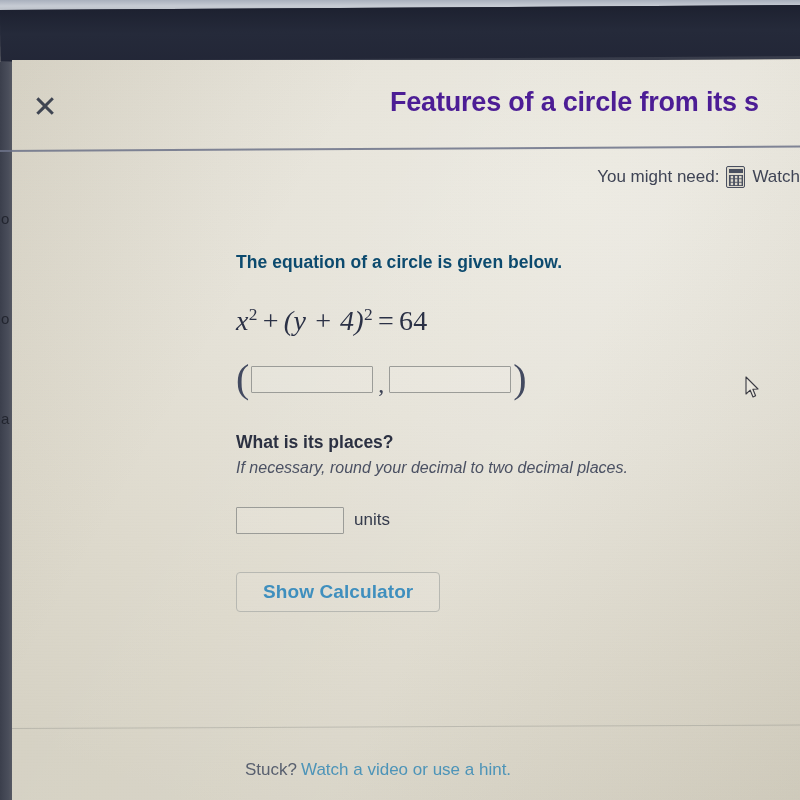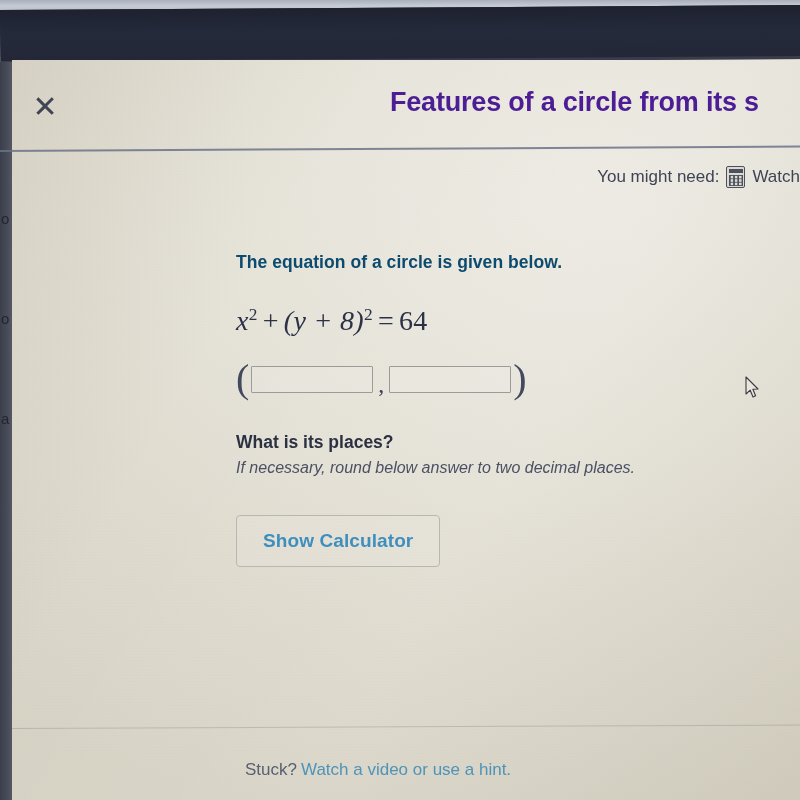--- a/index.html
+++ b/index.html
@@ -278,21 +278,21 @@
   .units {
     font-size: 17px;
     color: #353b4c;
     font-weight: 500;
   }
 
   
   .calc-btn {
     margin-top: 38px;
     display: inline-block;
-    padding: 14px 26px;
+    padding: 8px 26px;
     border: 1.4px solid #b7b8b2;
     border-radius: 4px;
     background: rgba(255,255,255,0.07);
     color: #3f8fbe;
     font-size: 19px;
     font-weight: bold;
     cursor: pointer;
     letter-spacing: 0.1px;
   }
 
@@ -360,35 +360,39 @@
     <span class="need-label">You might need:</span>
     <span class="calc-icon"></span>
     <span class="need-link">Watch</span>
   </div>
 
   <div class="problem">
 
     <div class="prompt">The equation of a circle is given below.</div>
 
     <div class="equation">
-      <span class="var">x</span><sup>2</sup><span class="op">+</span><span class="var">(y + 8)</span><sup>2</sup><span class="op">=</span><span>64</span>
+      <span class="var">x</span><sup>2</sup><span class="op">+</span><span class="var">(y + 4)</span><sup>2</sup><span class="op">=</span><span>64</span>
     </div>
 
 
     <div class="center-answer">
       <span class="paren">(</span>
       <input class="ans-box" type="text" placeholder="" style="">
       <span class="comma">,</span>
       <input class="ans-box" type="text" placeholder="" style="">
       <span class="paren">)</span>
     </div>
 
     <div class="q-label">What is its places?</div>
-    <div class="q-sub">If necessary, round below answer to two decimal places.</div>
-
+    <div class="q-sub">If necessary, round your decimal to two decimal places.</div>
+
+    <div class="radius-answer">
+      <input class="radius-box" type="text" placeholder="" style="">
+      <span class="units">units</span>
+    </div>
 
     <div class="calc-btn">Show Calculator</div>
   </div>
 
   <div class="bottom-rule"></div>
 
   <div class="stuck-row">
     <span class="stuck-label">Stuck?</span><span class="stuck-link">Watch a video or use a hint.</span>
   </div>
 

